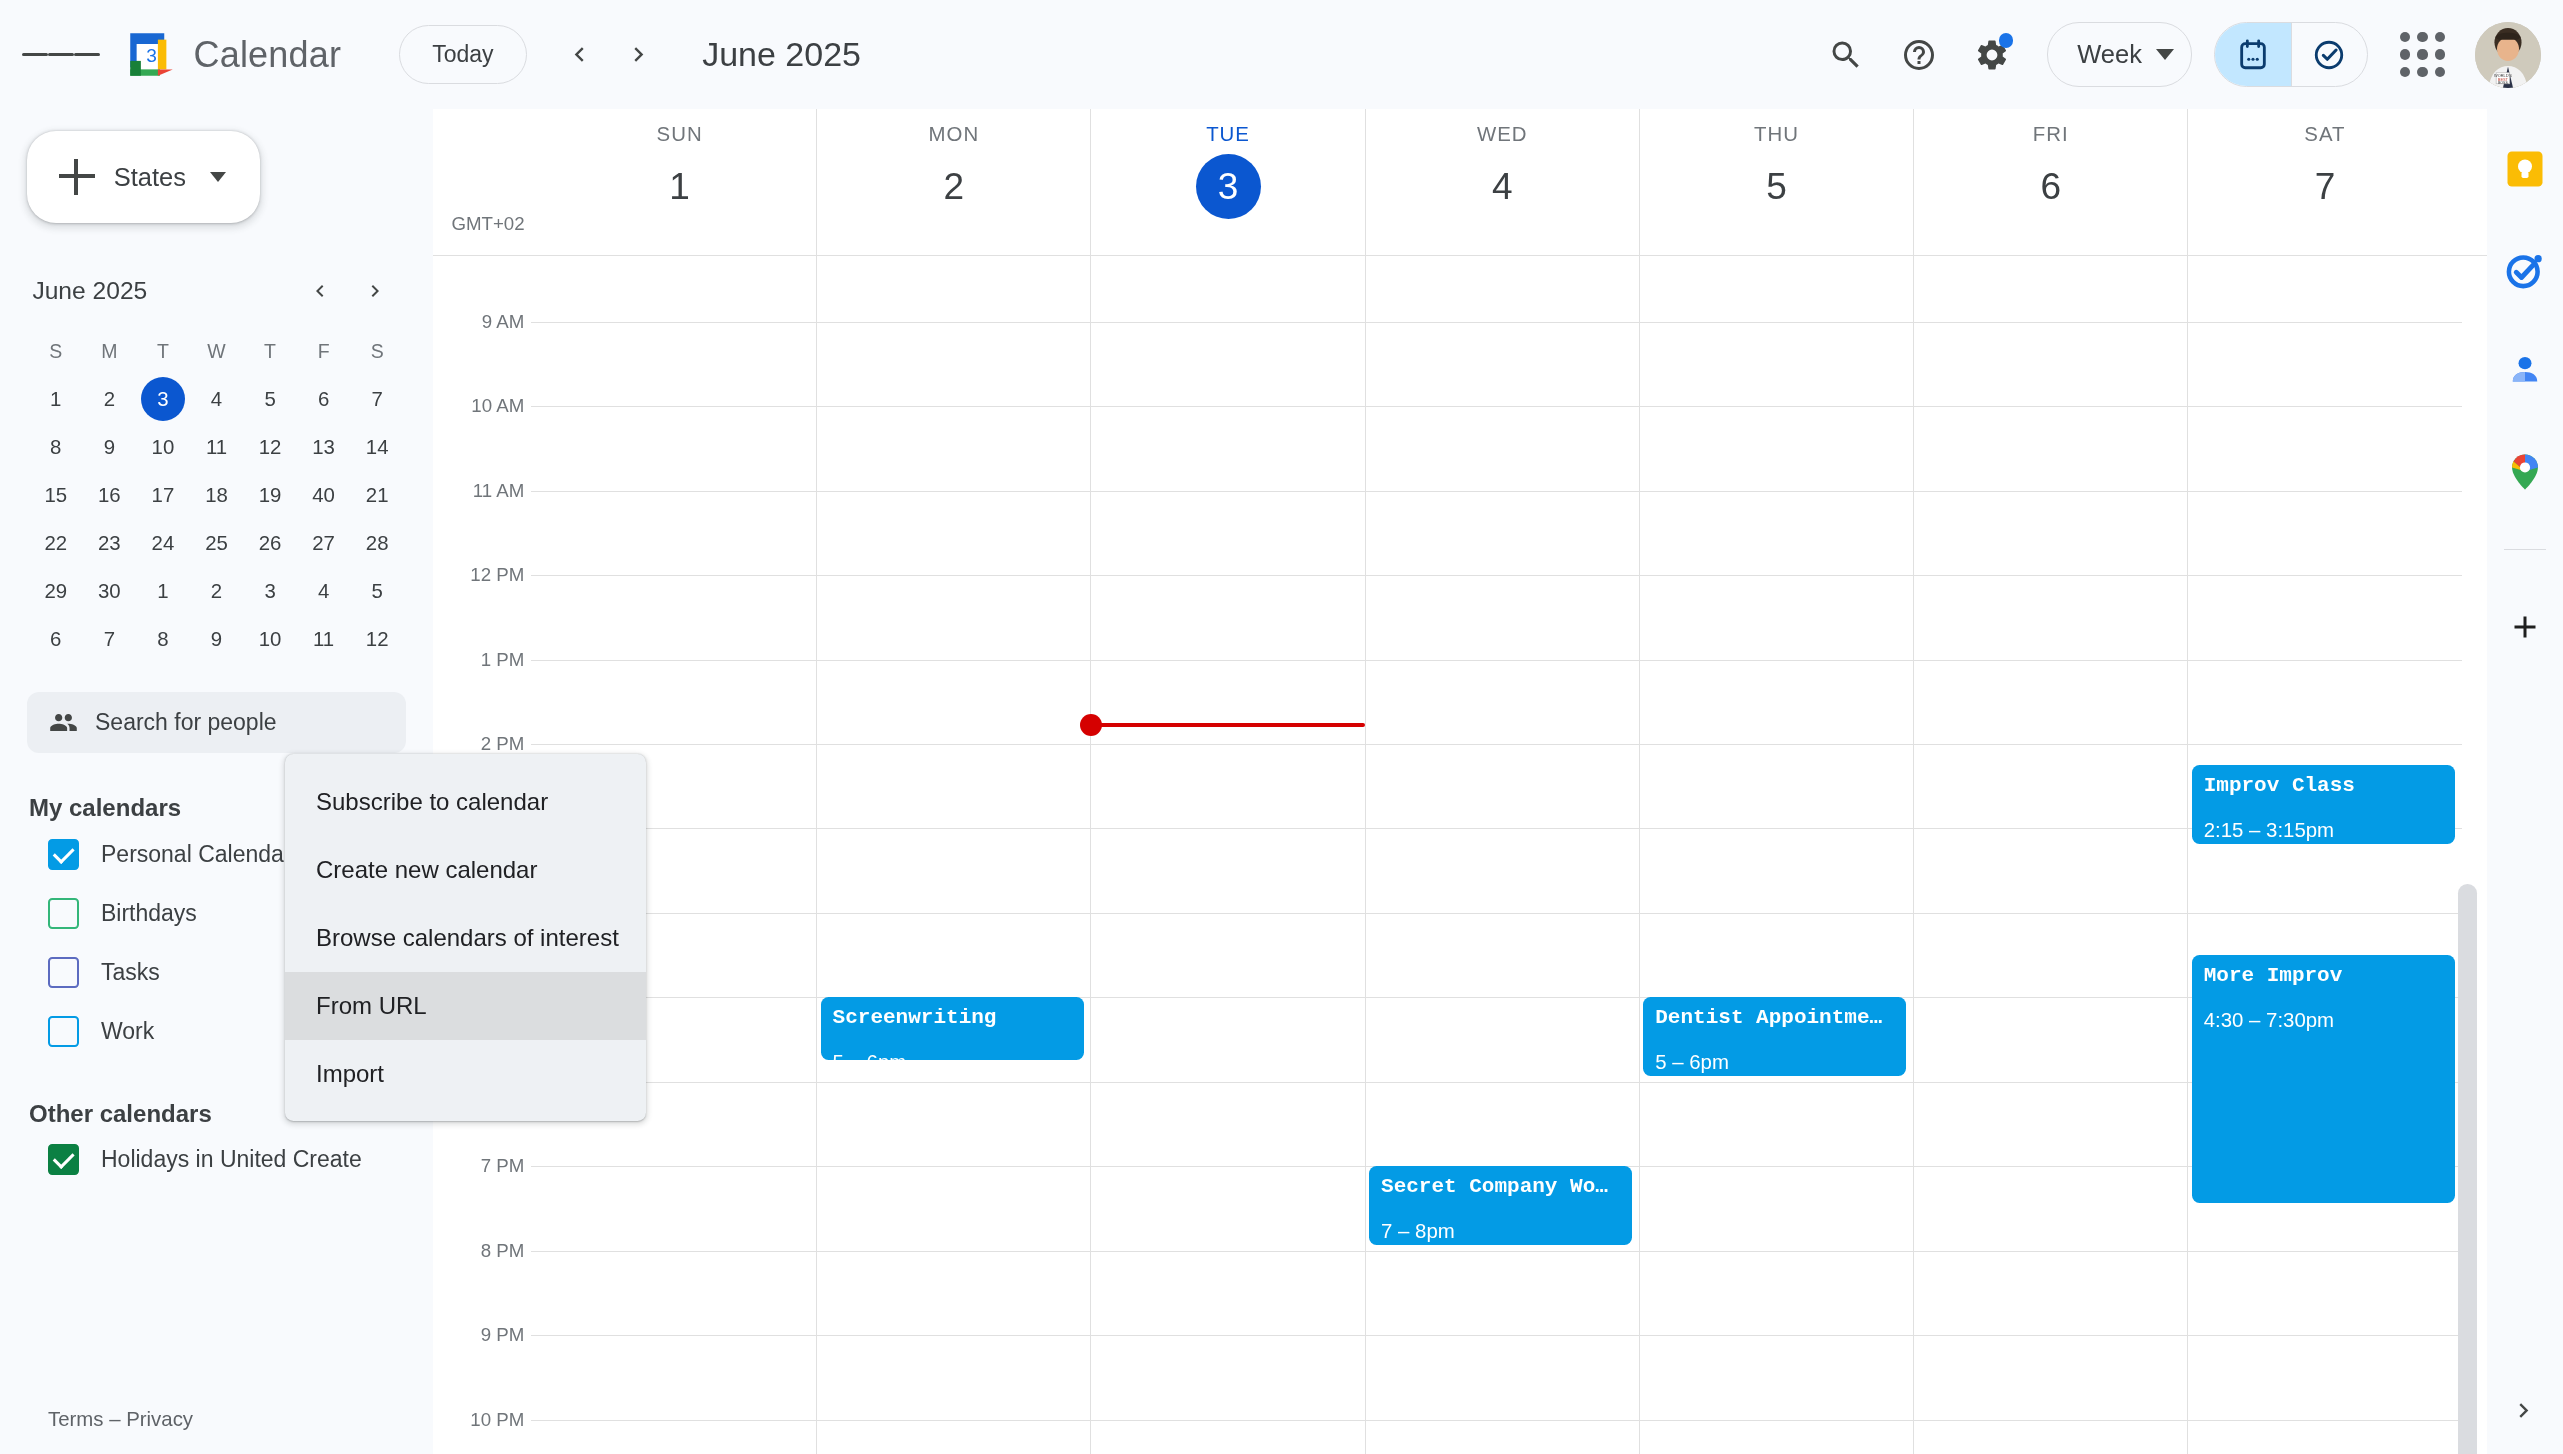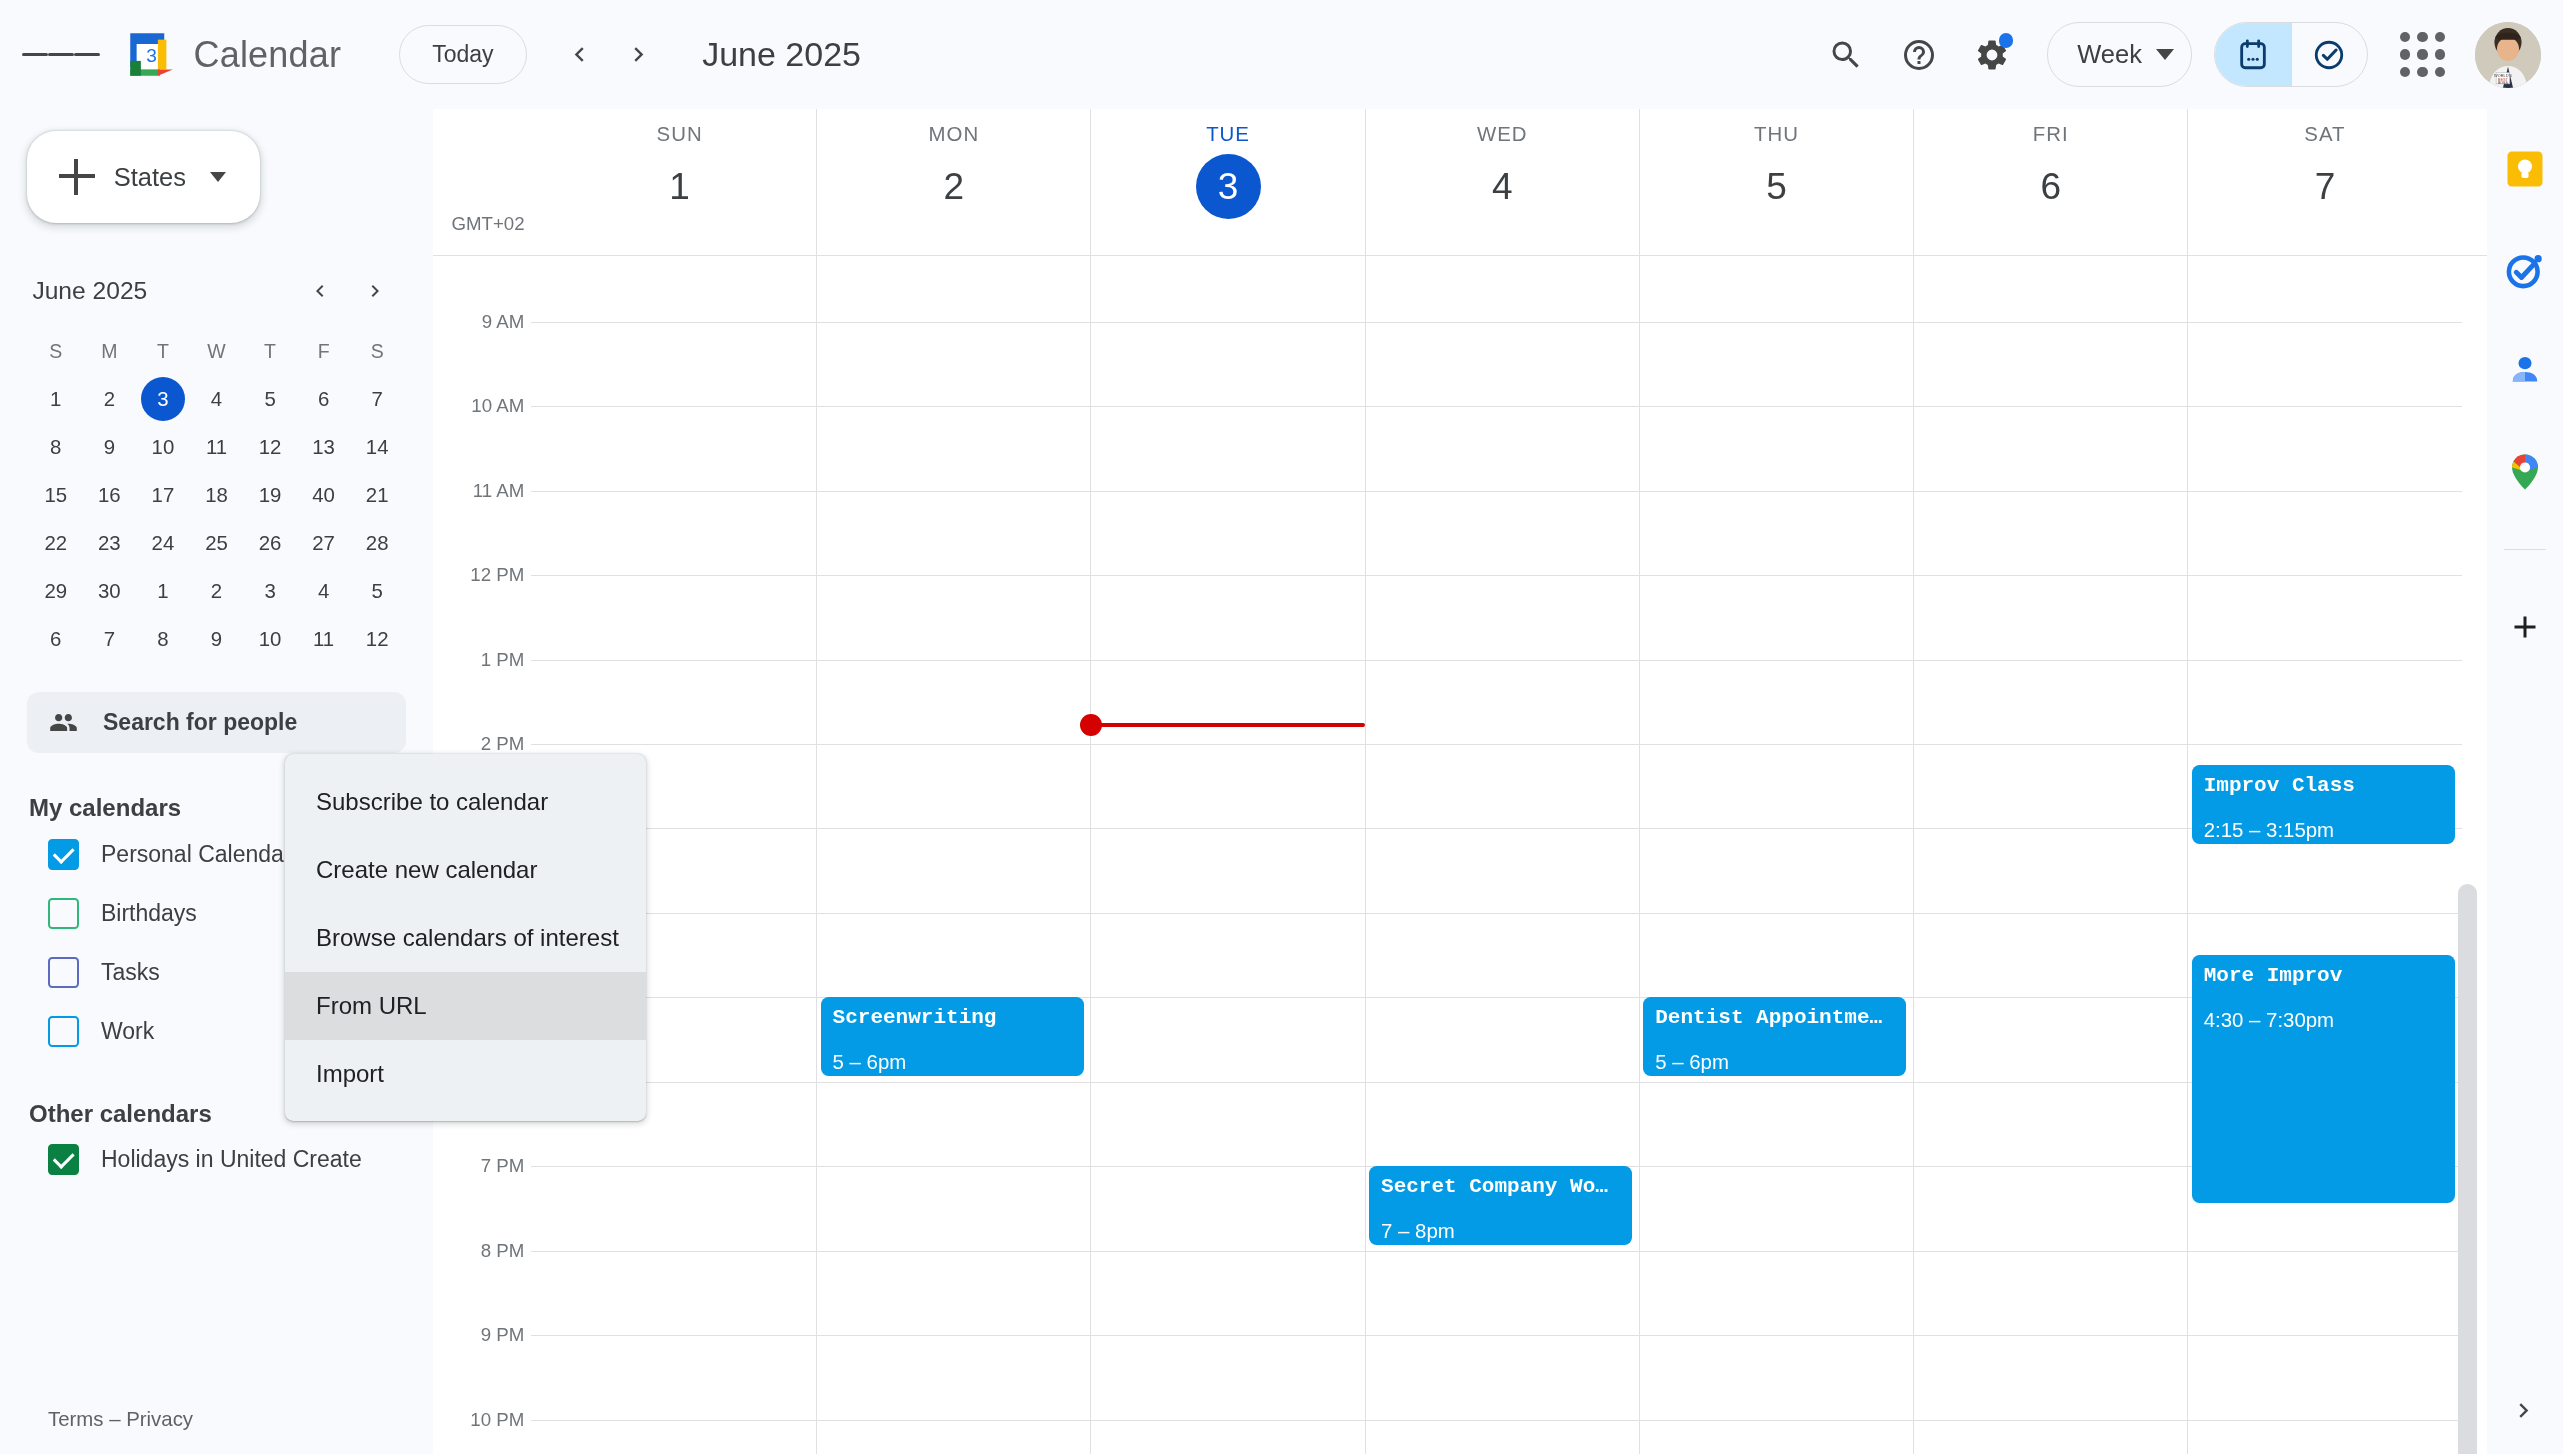--- a/index.html
+++ b/index.html
@@ -75,21 +75,21 @@
   .mini-grid { display:grid; grid-template-columns:repeat(7,1fr); margin-top:18.7px; }
   .mini-dow { text-align:center; font-size:19.5px; color:#70757a; padding:6.8px 0 12px;}
   .mini-day {
     display:flex;align-items:center;justify-content:center; height:48px; font-size:20.4px; color:#3c4043; cursor:pointer;
   }
   .mini-day span{display:flex;align-items:center;justify-content:center;width:44px;height:44px;border-radius:50%;}
   .mini-day.today span{background:#0b57d0;color:#fff;}
 
   .search-people {
     margin:29px 27px 0; height:61px; background:#eceff3; border-radius:12px;
-    display:flex; align-items:center; gap:25px; padding-left:22px; cursor:pointer;font-weight:bold;
+    display:flex; align-items:center; gap:17px; padding-left:22px; cursor:pointer;
   }
   .search-people-label{font-size:23px;color:#3c4043;}
 
   .cal-section-title { margin:41px 0 0 29px; font-size:24px; font-weight:bold; color:#3c4043;}
   .cal-row { display:flex; align-items:center; gap:22px; height:54px; padding-left:48px; margin-top:5.1px; cursor:pointer;}
   .cal-check { width:31px;height:31px;border-radius:4.2px;border:2.5px solid; display:flex;align-items:center;justify-content:center; flex:none;}
   .cal-check.checked:after{content:"";display:block;width:16px;height:8.5px;border-left:3.4px solid #fff;border-bottom:3.4px solid #fff;transform:rotate(-45deg);margin-top:-4.2px;}
   .cal-name { font-size:23px; color:#3c4043; white-space:nowrap;}
   .footer-links { position:absolute; bottom:24px; left:48px; font-size:20.4px; color:#5f6368; cursor:pointer;}
 
@@ -549,21 +549,21 @@
             <div class="hline" style="top: 404px;"></div>
             <div class="hline" style="top: 488px;"></div>
             <div class="hline" style="top: 572px;"></div>
             <div class="hline" style="top: 657px;"></div>
             <div class="hline" style="top: 741px;"></div>
             <div class="hline" style="top: 826px;"></div>
             <div class="hline" style="top: 910px;"></div>
             <div class="hline" style="top: 995px;"></div>
             <div class="hline" style="top: 1079px;"></div>
             <div class="hline" style="top: 1164px;"></div>
-            <div class="event" style="top: 741px; height: 79px; background: rgb(3, 155, 229);">
+            <div class="event" style="top: 741px; height: 63px; background: rgb(3, 155, 229);">
               <div class="ev-title">Screenwriting</div>
               <div class="ev-time">5 – 6pm</div>
             </div>
           </div>
           <div class="gridcol">
             <div class="hline" style="top: 66px;"></div>
             <div class="hline" style="top: 150px;"></div>
             <div class="hline" style="top: 235px;"></div>
             <div class="hline" style="top: 319px;"></div>
             <div class="hline" style="top: 404px;"></div>

